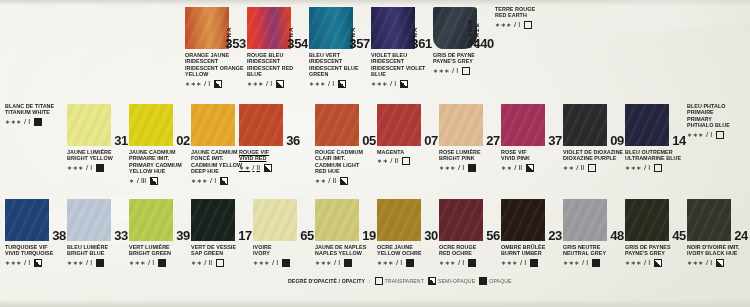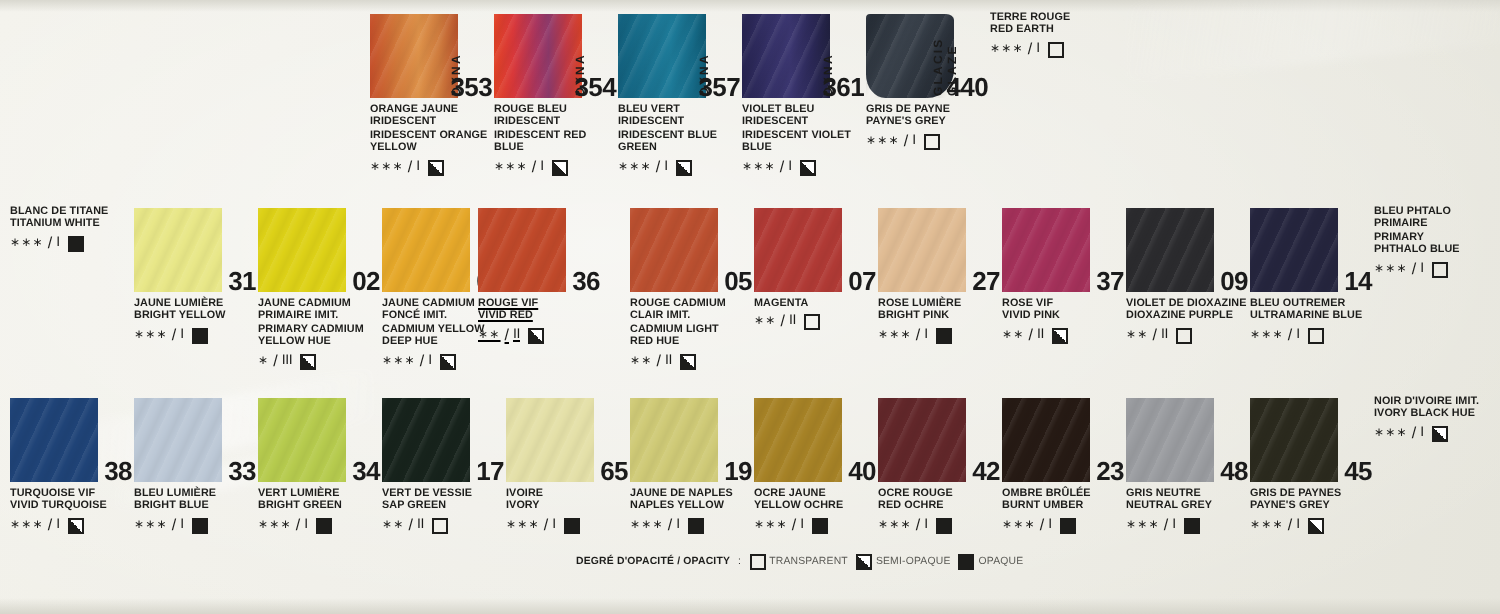--- a/index.html
+++ b/index.html
@@ -567,21 +567,21 @@
           <span class="slash">/</span>
           <span class="series">I</span>
           <span class="op opaque"></span>
         </div>
       </div>
       <div class="cell" style="left: 129px;">
         <div class="swatch-line">
           <div class="swatch" style="background: rgb(182, 203, 78);">
             <div class="tex"></div>
           </div>
-          <div class="idx">34</div>
+          <div class="idx">39</div>
         </div>
         <div class="names">
           <div class="nm" style="white-space: pre-line;">VERT LUMIÈRE</div>
           <div class="nm en" style="white-space: pre-line;">BRIGHT GREEN</div>
         </div>
         <div class="spec">
           <span class="stars">∗∗∗</span>
           <span class="slash">/</span>
           <span class="series">I</span>
           <span class="op opaque"></span>
@@ -639,39 +639,39 @@
           <span class="slash">/</span>
           <span class="series">I</span>
           <span class="op opaque"></span>
         </div>
       </div>
       <div class="cell" style="left: 377px;">
         <div class="swatch-line">
           <div class="swatch" style="background: rgb(166, 130, 38);">
             <div class="tex"></div>
           </div>
-          <div class="idx">40</div>
+          <div class="idx">30</div>
         </div>
         <div class="names">
           <div class="nm" style="white-space: pre-line;">OCRE JAUNE</div>
           <div class="nm en" style="white-space: pre-line;">YELLOW OCHRE</div>
         </div>
         <div class="spec">
           <span class="stars">∗∗∗</span>
           <span class="slash">/</span>
           <span class="series">I</span>
           <span class="op opaque"></span>
         </div>
       </div>
       <div class="cell" style="left: 439px;">
         <div class="swatch-line">
           <div class="swatch" style="background: rgb(98, 39, 42);">
             <div class="tex"></div>
           </div>
-          <div class="idx">42</div>
+          <div class="idx">56</div>
         </div>
         <div class="names">
           <div class="nm" style="white-space: pre-line;">OCRE ROUGE</div>
           <div class="nm en" style="white-space: pre-line;">RED OCHRE</div>
         </div>
         <div class="spec">
           <span class="stars">∗∗∗</span>
           <span class="slash">/</span>
           <span class="series">I</span>
           <span class="op opaque"></span>
@@ -725,20 +725,26 @@
           <div class="nm en" style="white-space: pre-line;">PAYNE'S GREY</div>
         </div>
         <div class="spec">
           <span class="stars">∗∗∗</span>
           <span class="slash">/</span>
           <span class="series">I</span>
           <span class="op semi"></span>
         </div>
       </div>
       <div class="cell" style="left: 687px;">
+        <div class="swatch-line">
+          <div class="swatch" style="background: rgb(51, 55, 42);">
+            <div class="tex"></div>
+          </div>
+          <div class="idx">24</div>
+        </div>
         <div class="names">
           <div class="nm" style="white-space: pre-line;">NOIR D'IVOIRE IMIT.</div>
           <div class="nm en" style="white-space: pre-line;">IVORY BLACK HUE</div>
         </div>
         <div class="spec">
           <span class="stars">∗∗∗</span>
           <span class="slash">/</span>
           <span class="series">I</span>
           <span class="op semi"></span>
         </div>

